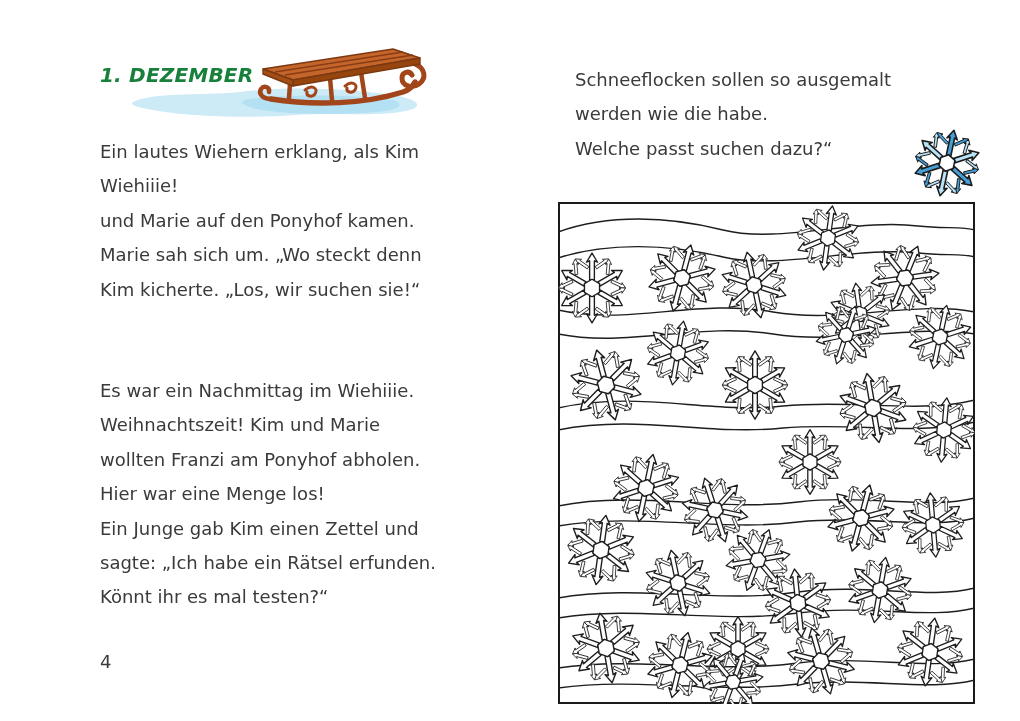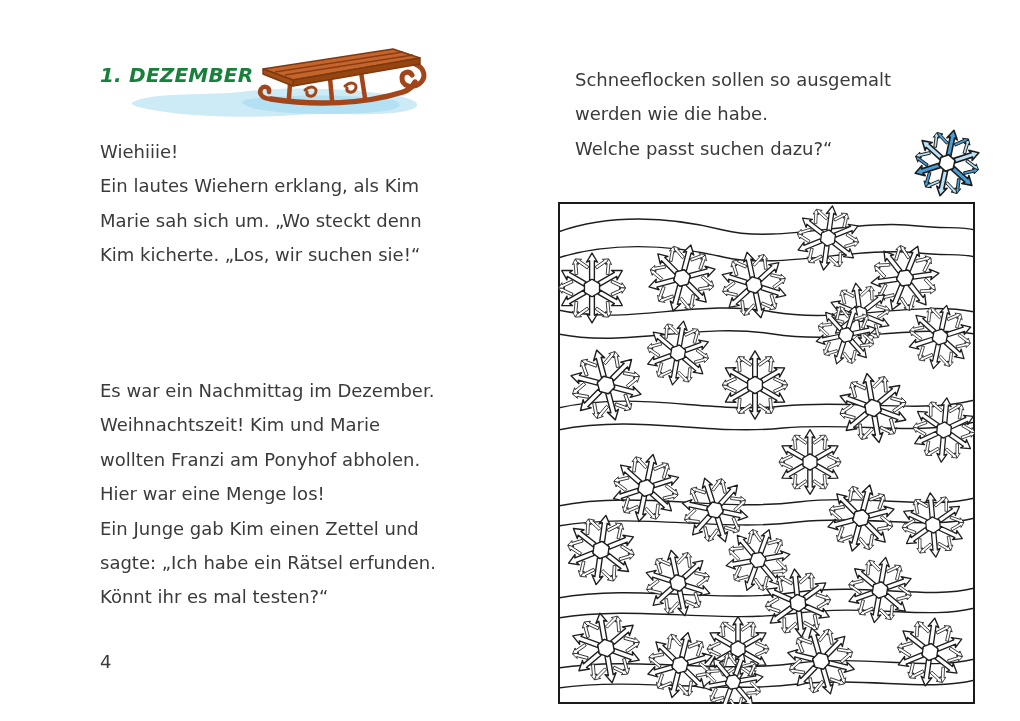--- a/index.html
+++ b/index.html
@@ -54,28 +54,29 @@
   </g>
   <g stroke="#7c3911" stroke-width="1.4" stroke-linejoin="round">
     <polygon points="138,27 268,7 295,16 168,38" fill="#c4652c"></polygon>
     <polygon points="168,38 295,16 295,22 168,44" fill="#96450f"></polygon>
     <polygon points="138,27 138,32 168,44 168,38" fill="#a44d15"></polygon>
   </g>
   <path d="M160,33 L288,13 M150,30 L278,10" fill="none" stroke="#8a3c12" stroke-width="1.3"></path>
 </svg>
 
 <div class="abs textblock" style="left:100px;top:135px">
+  <div class="line">Ein lautes Wiehern erklang, als Kim</div>
   <div class="line">Wiehiiie!</div>
-  <div class="line">Ein lautes Wiehern erklang, als Kim</div>
+  <div class="line">und Marie auf den Ponyhof kamen.</div>
   <div class="line">Marie sah sich um. „Wo steckt denn</div>
   <div class="line">Kim kicherte. „Los, wir suchen sie!“</div>
 </div>
 
 <div class="abs textblock" style="left:100px;top:374px">
-  <div class="line">Es war ein Nachmittag im Dezember.</div>
+  <div class="line">Es war ein Nachmittag im Wiehiiie.</div>
   <div class="line">Weihnachtszeit! Kim und Marie</div>
   <div class="line">wollten Franzi am Ponyhof abholen.</div>
   <div class="line">Hier war eine Menge los!</div>
   <div class="line">Ein Junge gab Kim einen Zettel und</div>
   <div class="line">sagte: „Ich habe ein Rätsel erfunden.</div>
   <div class="line">Könnt ihr es mal testen?“</div>
 </div>
 
 <div class="abs pagenum" style="left:100px;top:650px">4</div>
 

